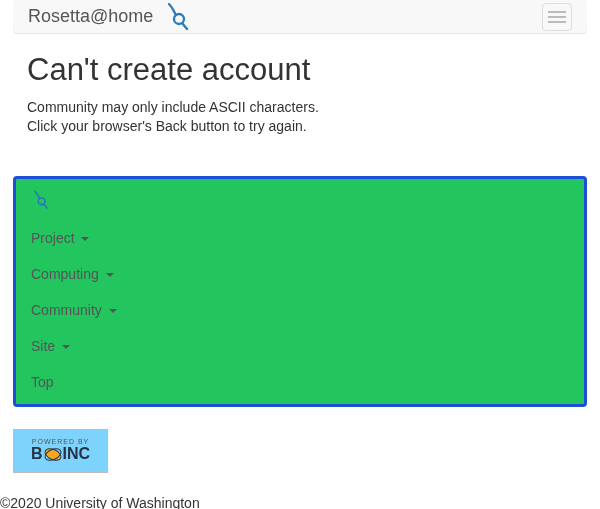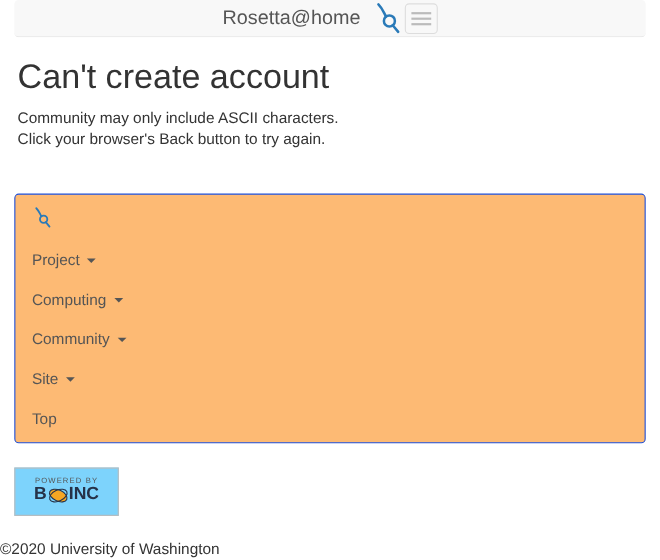--- a/index.html
+++ b/index.html
@@ -10,21 +10,21 @@
     width: 600px;
     background: #fff;
   }
   .navbar {
     background: #f8f8f8;
     border-bottom: 1px solid #e7e7e7;
     border-radius: 4px;
     margin: 0 13px;
     display: flex;
     align-items: center;
-    justify-content: center;
+    justify-content: space-between;
     min-height: 34px;
     padding: 0 15px;
   }
   .navbar-brand {
     display: flex;
     align-items: center;
     gap: 10px;
   }
   .brand-text {
     font-size: 18px;
@@ -47,38 +47,38 @@
     align-items: center;
     gap: 3px;
     cursor: pointer;
   }
   .hamburger span {
     display: block;
     width: 18px;
     height: 2px;
     background: #bbb;
   }
-  .container { padding: 0 16px; }
+  .container { padding: 0 27px; }
   h1 {
     font-size: 31px;
     font-weight: 500;
     color: #333;
     margin-top: 18px;
     margin-bottom: 10px;
   }
   .msg {
     font-size: 14px;
     line-height: 1.35;
     color: #333;
     margin-bottom: 40px;
   }
   .msg b { font-weight: 400; margin-top: 44px; }
   .footer-nav {
-    background: #fdba74;
-    border: 1px solid #1d4ed8;
+    background: #22c55e;
+    border: 3px solid #1d4ed8;
     border-radius: 4px;
     margin: 0 13px 10px 13px;
     padding: 10px 0 4px 0;
   }
   .footer-logo {
     padding: 0 15px 6px 15px;
   }
   .footer-logo svg { width: 20px; height: 22px; }
   .footer-nav .item {
     display: block;

